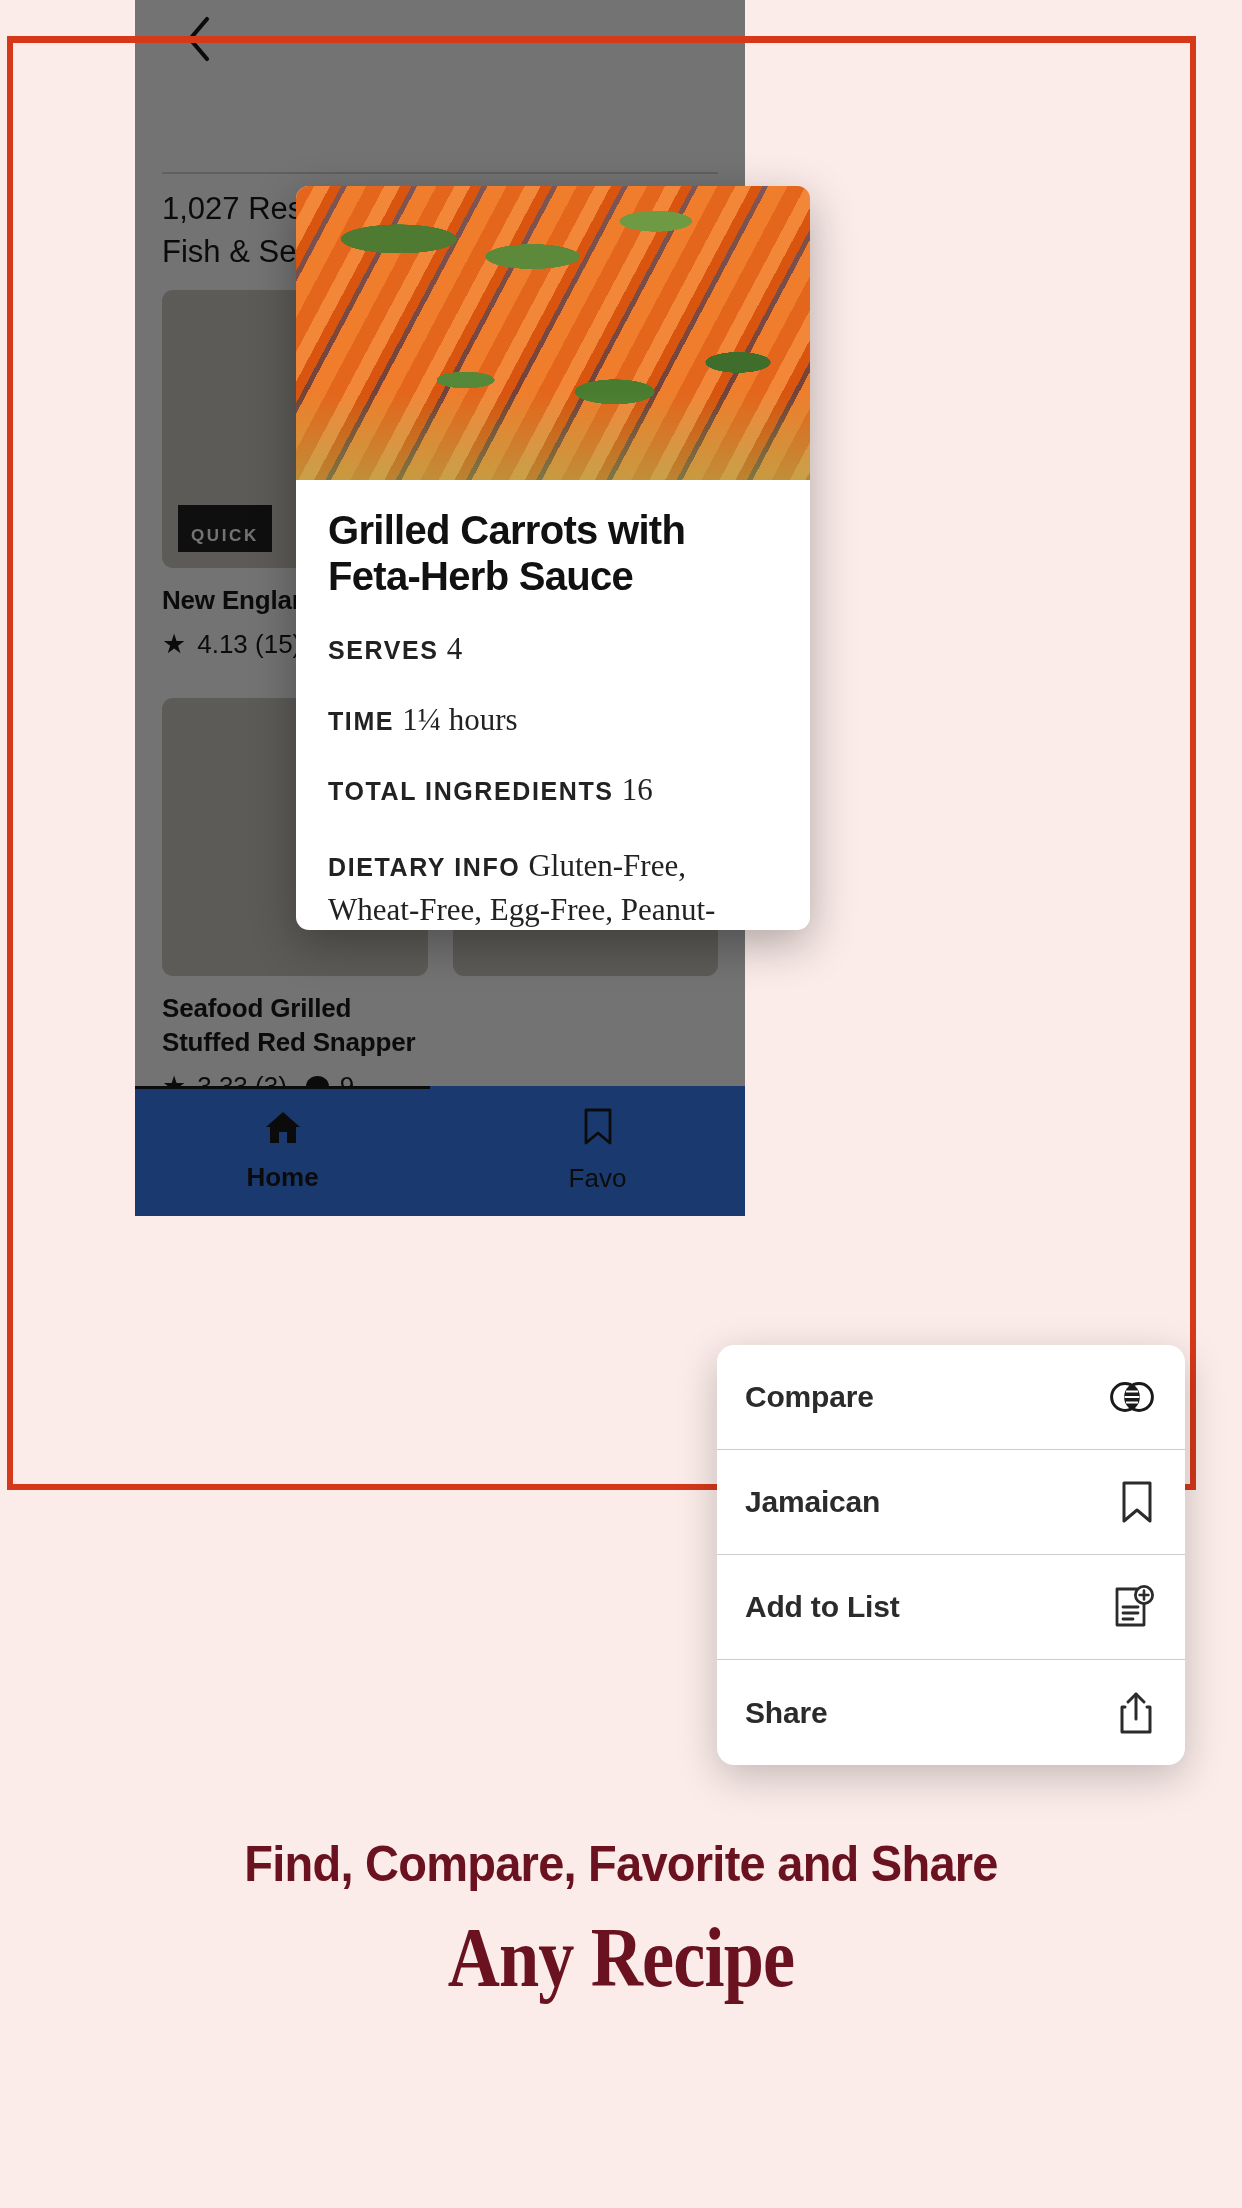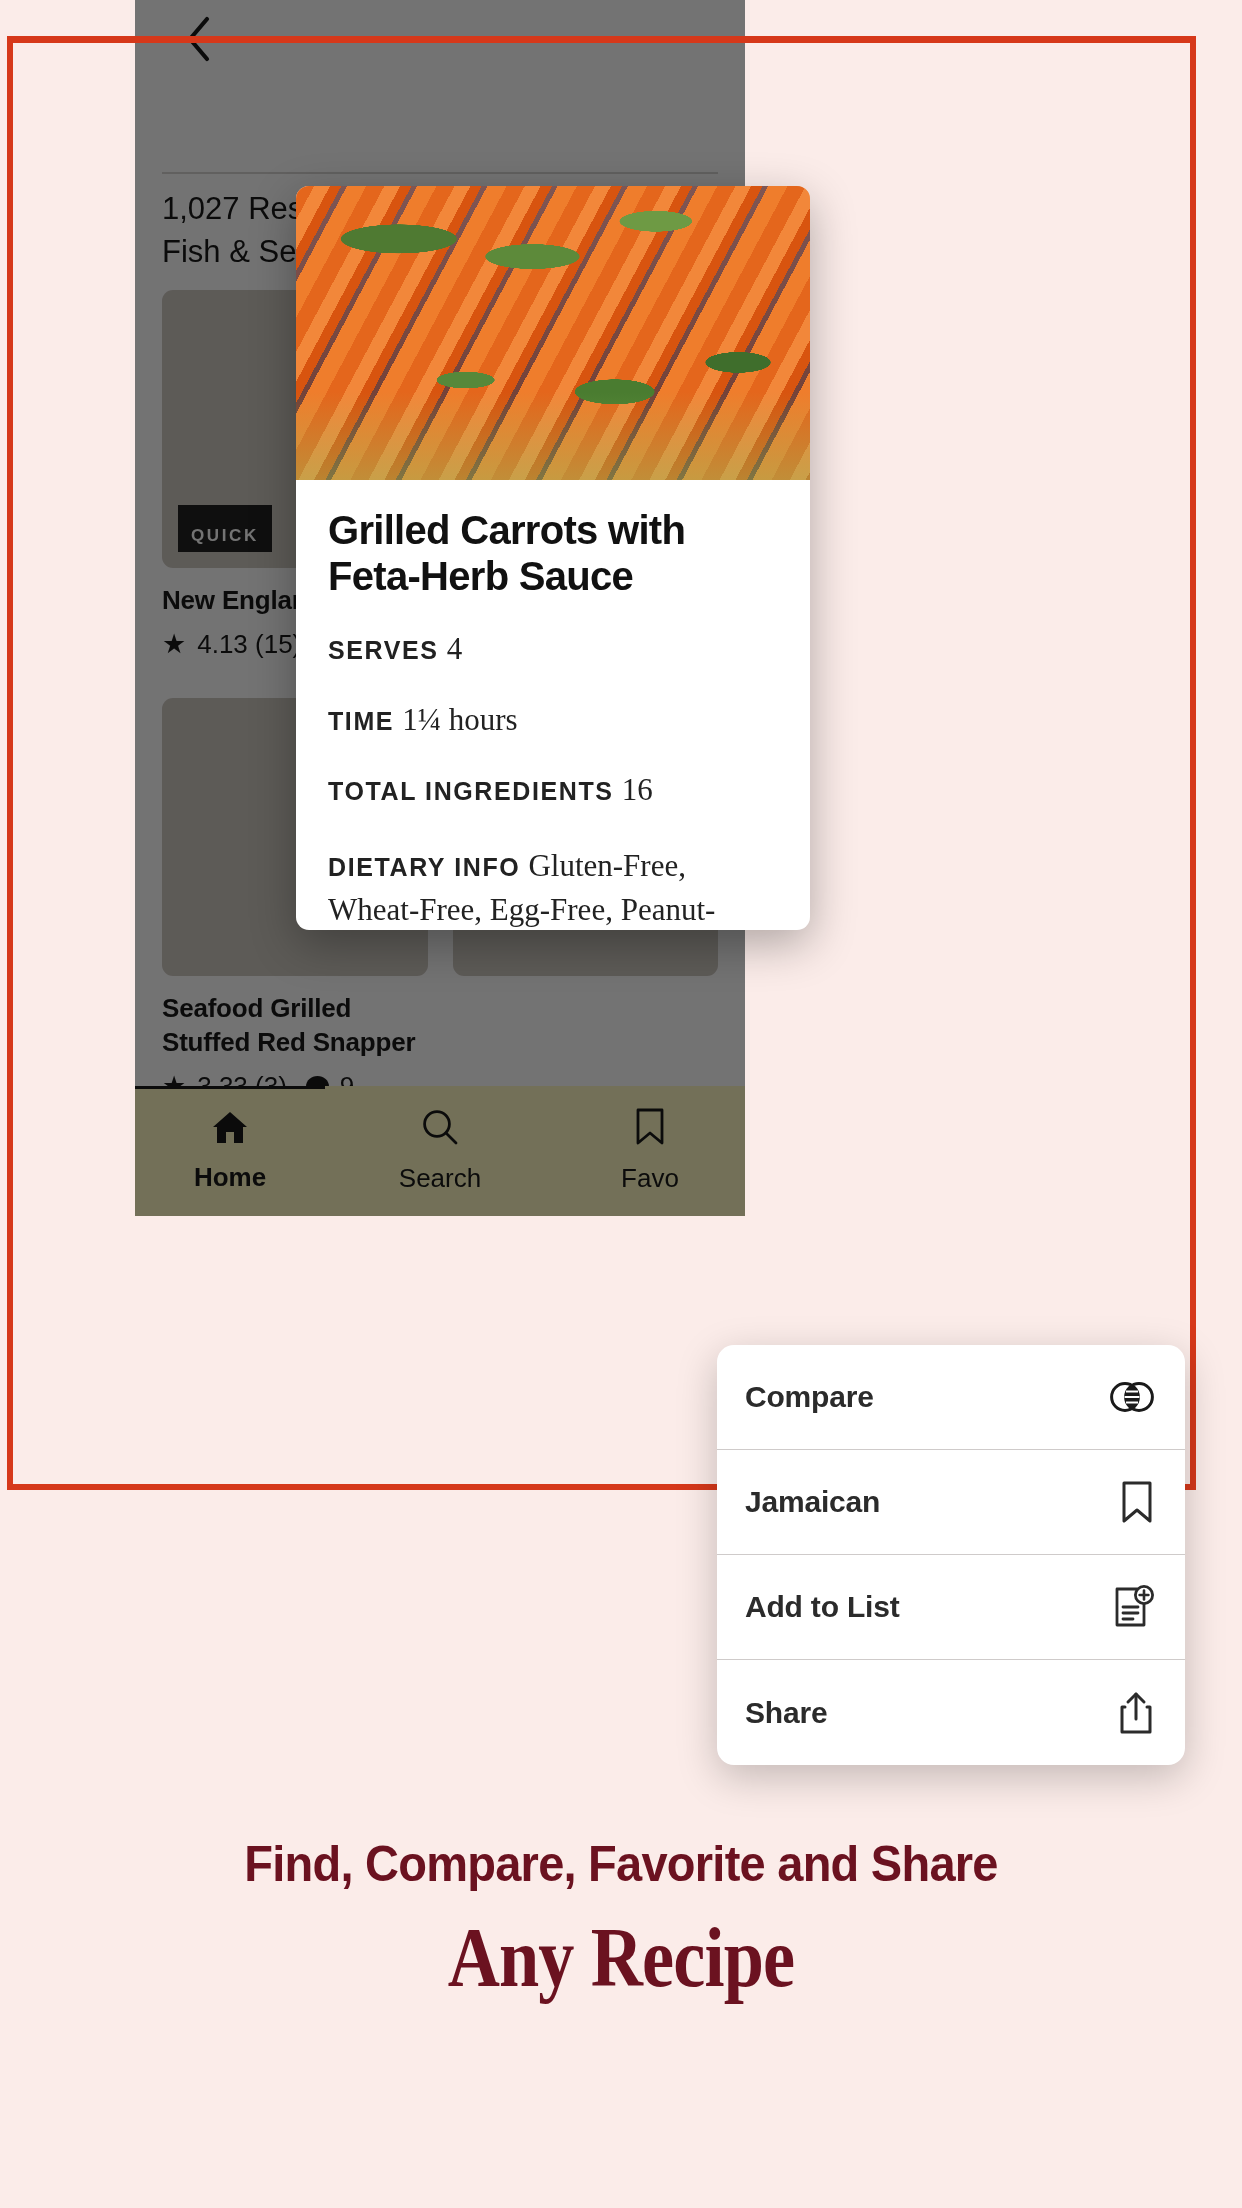--- a/index.html
+++ b/index.html
@@ -139,21 +139,21 @@
   .photo-seafood{
     background:
       radial-gradient(circle at 46% 56%, #4a3a2c 0 40%, rgba(0,0,0,0) 41%),
       linear-gradient(160deg,#3a2e24,#221a14);
   }
 
   
   .tabbar {
     position:absolute; left:0; right:0; bottom:0;
     height:130px;
-    background:#fef9c3;
+    background:#3b82f6;
     display:flex;
     border-top:0;
     gap:20px;
   }
   .tab {
     flex:1;
     display:flex; flex-direction:column;
     align-items:center; justify-content:center;
     gap:13px;
     position:relative;
@@ -329,29 +329,20 @@
         <div class="tabrule" style="width:100%"></div>
         <span>
           <svg width="38" height="36" viewBox="0 0 38 36" fill="none">
             <path d="M19 3 L36 18 L32 18 L32 34 L23 34 L23 23 L15 23 L15 34 L6 34 L6 18 L2 18 Z" fill="#1A1A1A"></path>
           </svg>
         </span>
         <span class="tlabel">Home</span>
       </div>
       <div class="tab">
         <span>
-          <svg width="38" height="38" viewBox="0 0 38 38" fill="none">
-            <circle cx="16" cy="16" r="12.4" stroke="#1A1A1A" stroke-width="2.8"></circle>
-            <line x1="25" y1="25" x2="35" y2="35" stroke="#1A1A1A" stroke-width="2.8" stroke-linecap="round"></line>
-          </svg>
-        </span>
-        <span class="tlabel">Search</span>
-      </div>
-      <div class="tab">
-        <span>
           <svg width="32" height="38" viewBox="0 0 32 38" fill="none">
             <path d="M4 2 H28 V35 L16 25 L4 35 Z" stroke="#1A1A1A" stroke-width="2.8" stroke-linejoin="round" fill="none"></path>
           </svg>
         </span>
         <span class="tlabel">Favo</span>
       </div>
     </div>
 
   </div>
   <div id="phone-dim"></div>

